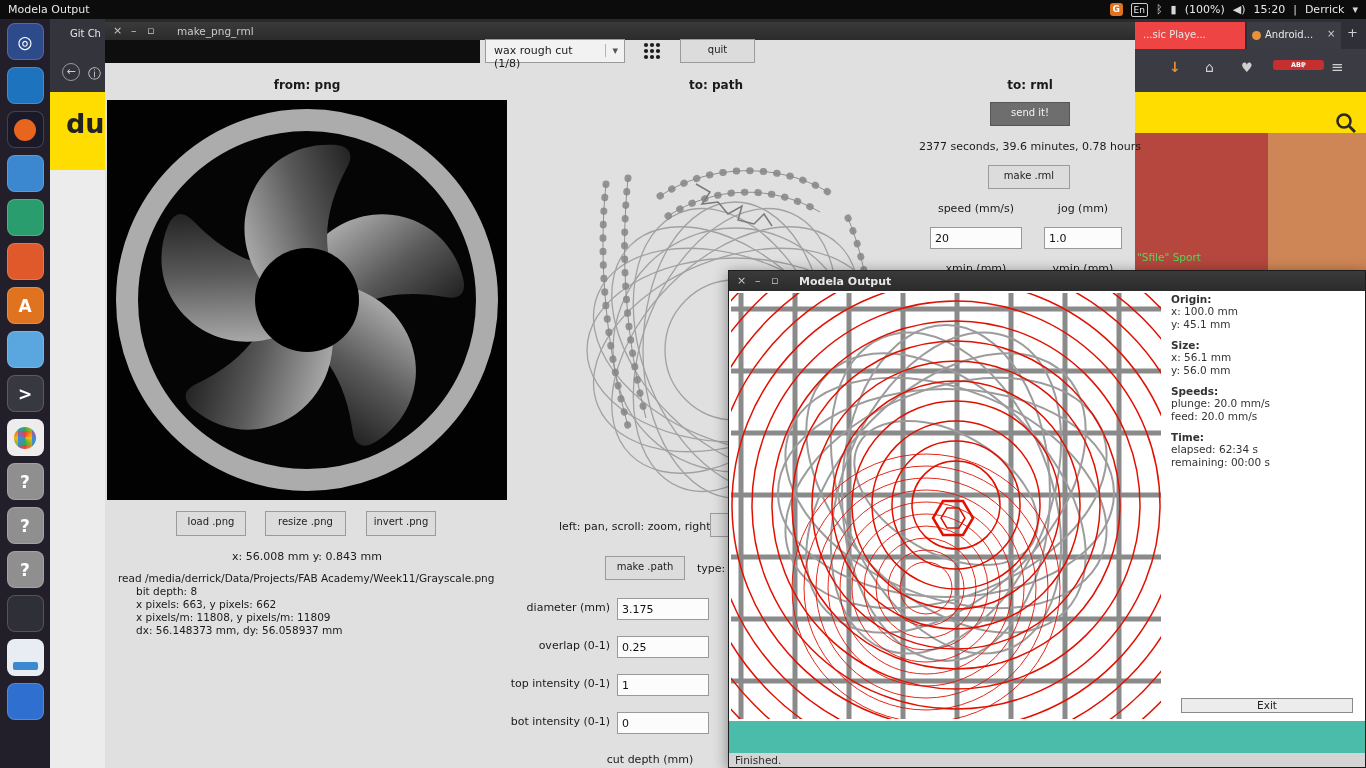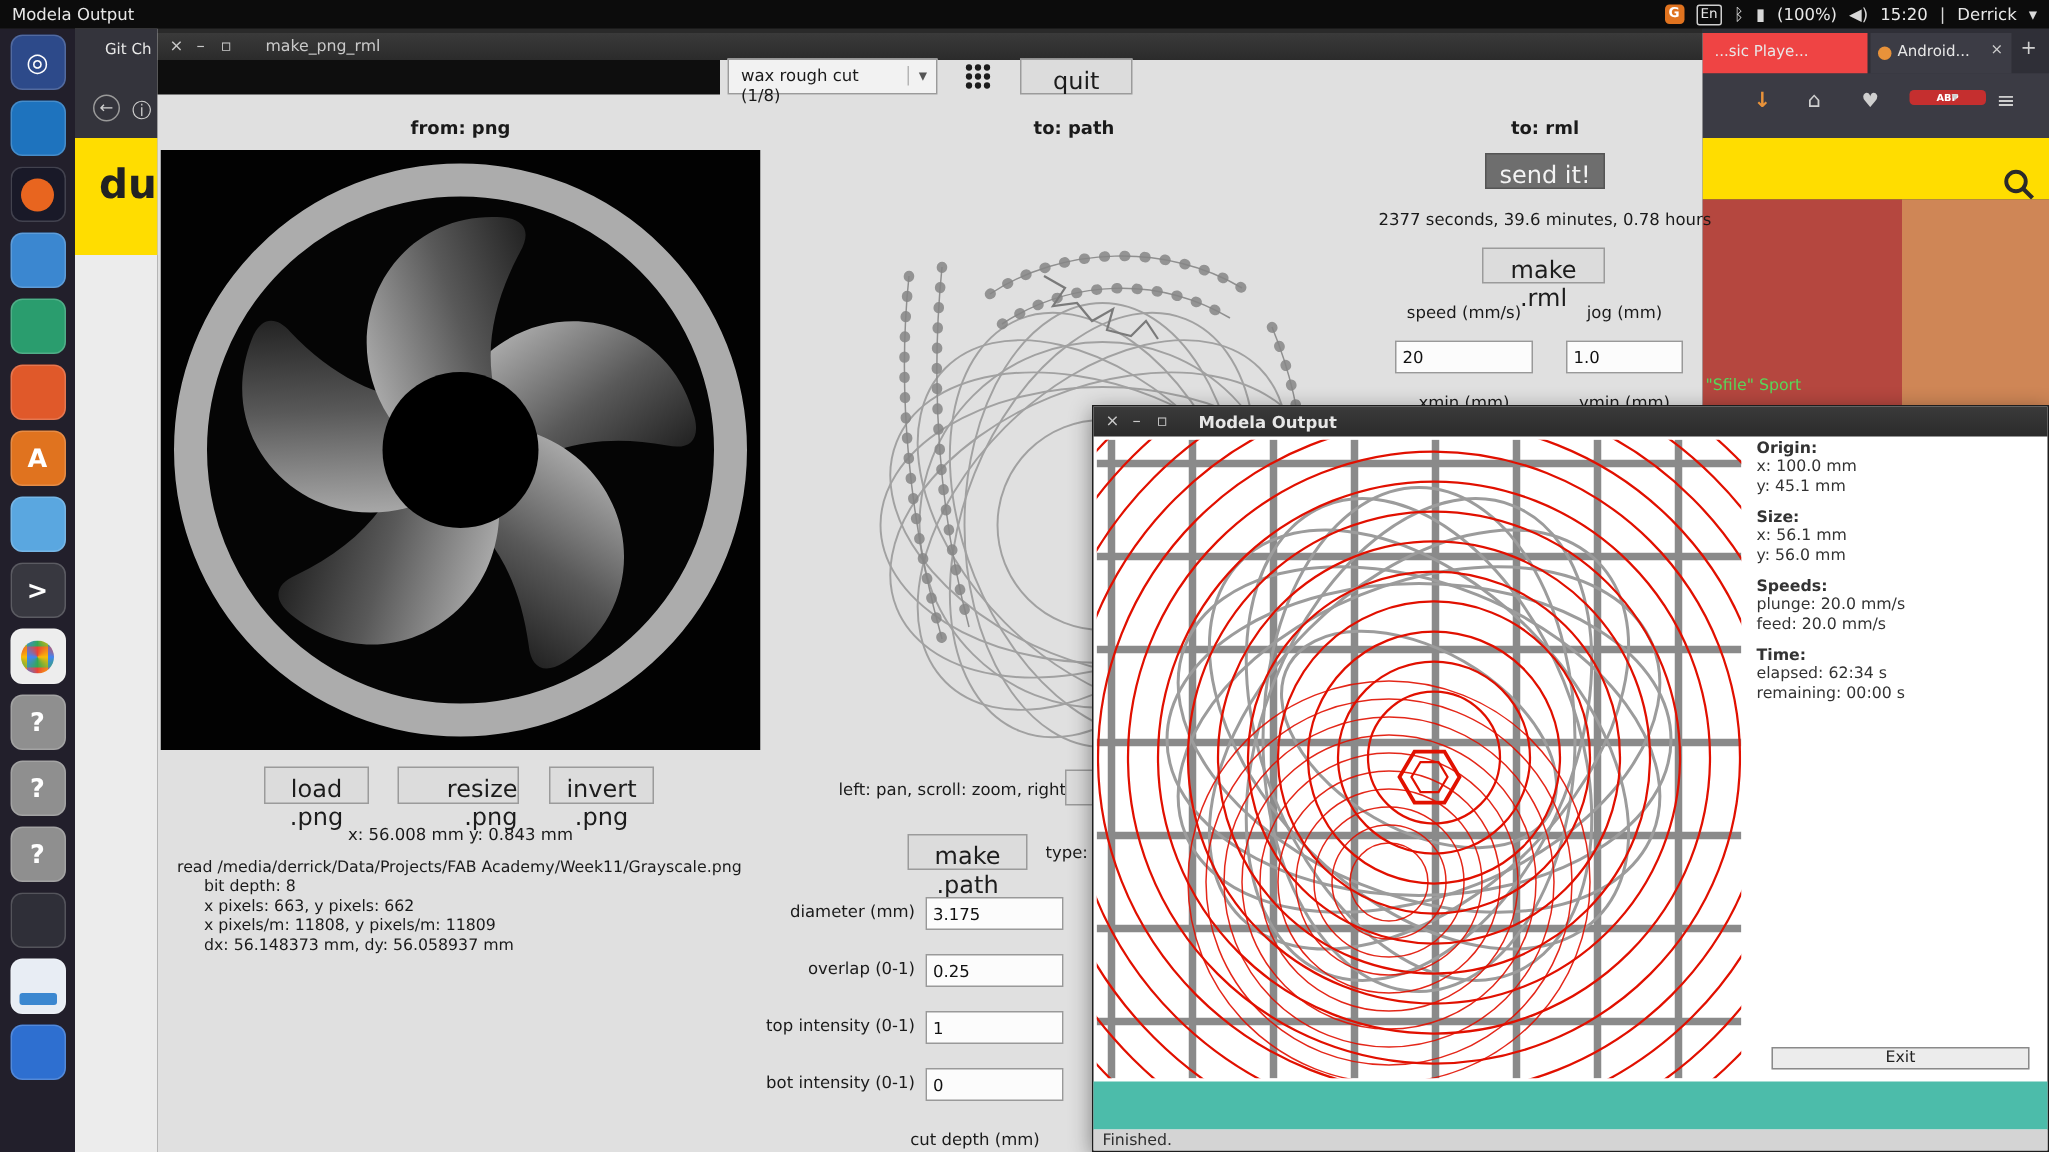--- a/index.html
+++ b/index.html
@@ -35,21 +35,21 @@
   .ff-right { left:1135px; top:19px; width:231px; height:251px; background:#3b3b44; z-index:1; }
   .fftext { color:#e8e8e8; font-size:10px; white-space:nowrap; }
   .ffbtn { color:#cfcfcf; font-size:13px; }
   .abp { background:#c52f2f; color:#fff; font-size:6.5px; font-weight:bold;
     border-radius:3px; padding:2px 18px; line-height:6px; }
 
   
   .win-title { background:linear-gradient(#3a3a3a,#2b2b2b); color:#d6d6d6; }
   .wctl { color:#c9c9c9; font-size:11px; position:absolute; top:2px; }
   .btn { position:absolute; background:#dcdcdc; border:1px solid #9b9b9b;
-    font-size:16px; color:#1c1c1c; text-align:center; height:24px; padding-top:4px; cursor:default; }
+    font-size:10px; color:#1c1c1c; text-align:center; height:24px; padding-top:4px; cursor:default; }
   .btn-dark { background:#6e6e6e; color:#f3f3f3; border-color:#555; }
   .inp { position:absolute; background:#fcfcfc; border:1px solid #999;
     font-size:11px; color:#111; height:22px; padding:0 4px; font-family:inherit; }
   .lbl { position:absolute; font-size:11px; white-space:nowrap; }
   .hdr { position:absolute; font-size:12px; font-weight:bold; text-align:center; }
   .ctr { text-align:center; }
   .rt { text-align:right; }
 
   
   .fabwin { left:105px; top:22px; width:1030px; height:746px; background:#e0e0e0; z-index:10; }
@@ -264,21 +264,21 @@
   <div class="lbl ctr" style="left:793px;top:118px;width:264px;">2377 seconds, 39.6 minutes, 0.78 hours</div>
   <div class="btn" style="left:883px;top:143px;width:82px;">make .rml</div>
   <div class="lbl ctr" style="left:825px;top:180px;width:92px;">speed (mm/s)</div>
   <div class="lbl ctr" style="left:939px;top:180px;width:78px;">jog (mm)</div>
   <input class="inp" style="left: 825px; top: 205px; width: 92px;" value="20">
   <input class="inp" style="left: 939px; top: 205px; width: 78px;" value="1.0">
   <div class="lbl ctr" style="left:825px;top:240px;width:92px;">xmin (mm)</div>
   <div class="lbl ctr" style="left:939px;top:240px;width:78px;">ymin (mm)</div>
 
   <div class="btn" style="left:71px;top:489px;width:70px;height:25px;">load .png</div>
-  <div class="btn" style="left:160px;top:489px;width:81px;height:25px;text-align:right;">resize .png</div>
+  <div class="btn" style="left:160px;top:489px;width:81px;height:25px;">resize .png</div>
   <div class="btn" style="left:261px;top:489px;width:70px;height:25px;">invert .png</div>
   <div class="lbl ctr" style="left:92px;top:528px;width:220px;">x: 56.008 mm  y: 0.843 mm</div>
   <div class="abs fileinfo" style="left:13px;top:550px;">
     <div>read /media/derrick/Data/Projects/FAB Academy/Week11/Grayscale.png</div>
     <div class="ind">bit depth: 8</div>
     <div class="ind">x pixels: 663, y pixels: 662</div>
     <div class="ind">x pixels/m: 11808, y pixels/m: 11809</div>
     <div class="ind">dx: 56.148373 mm, dy: 56.058937 mm</div>
   </div>
 

